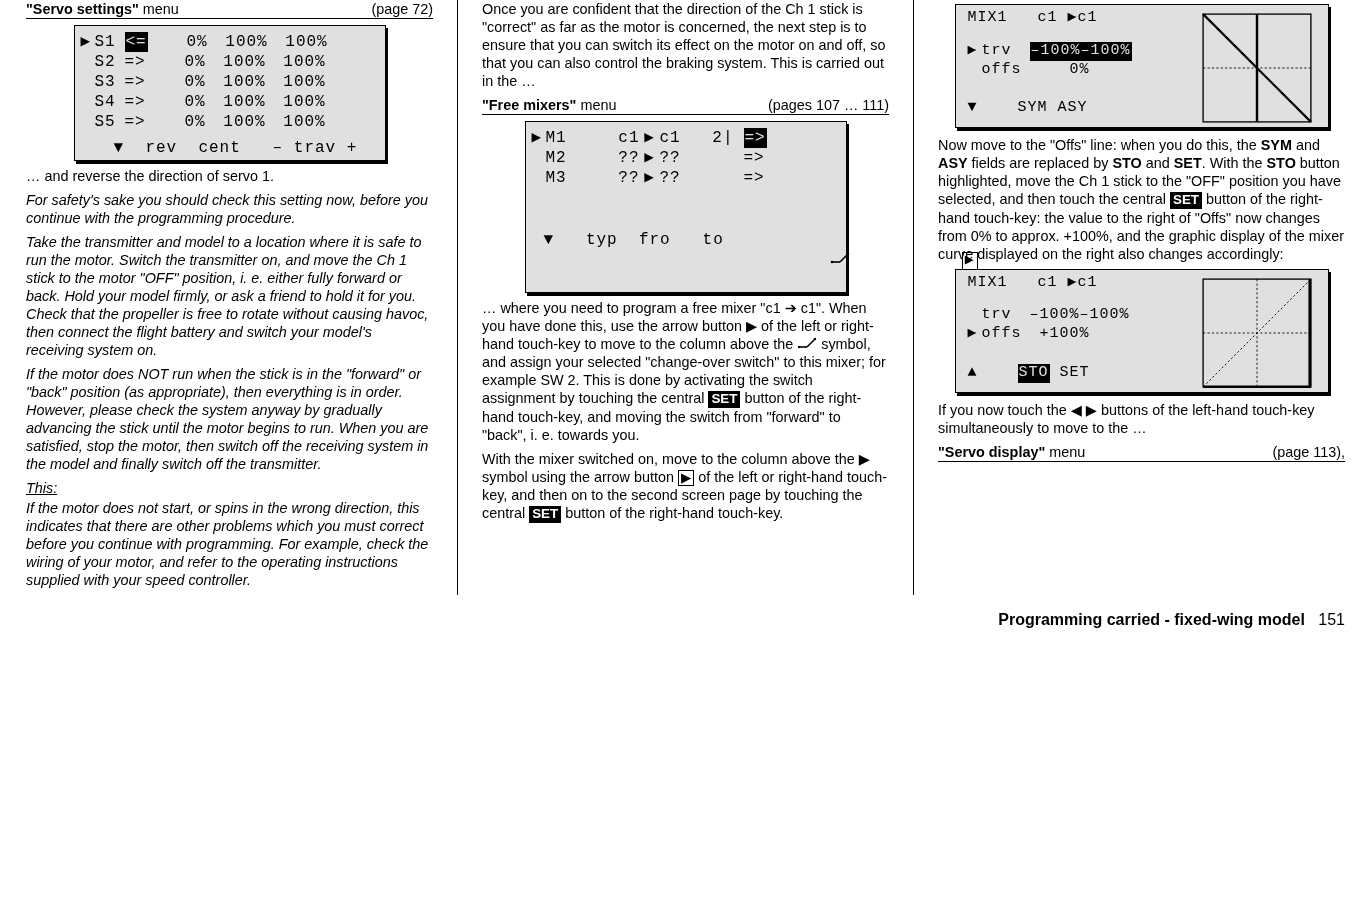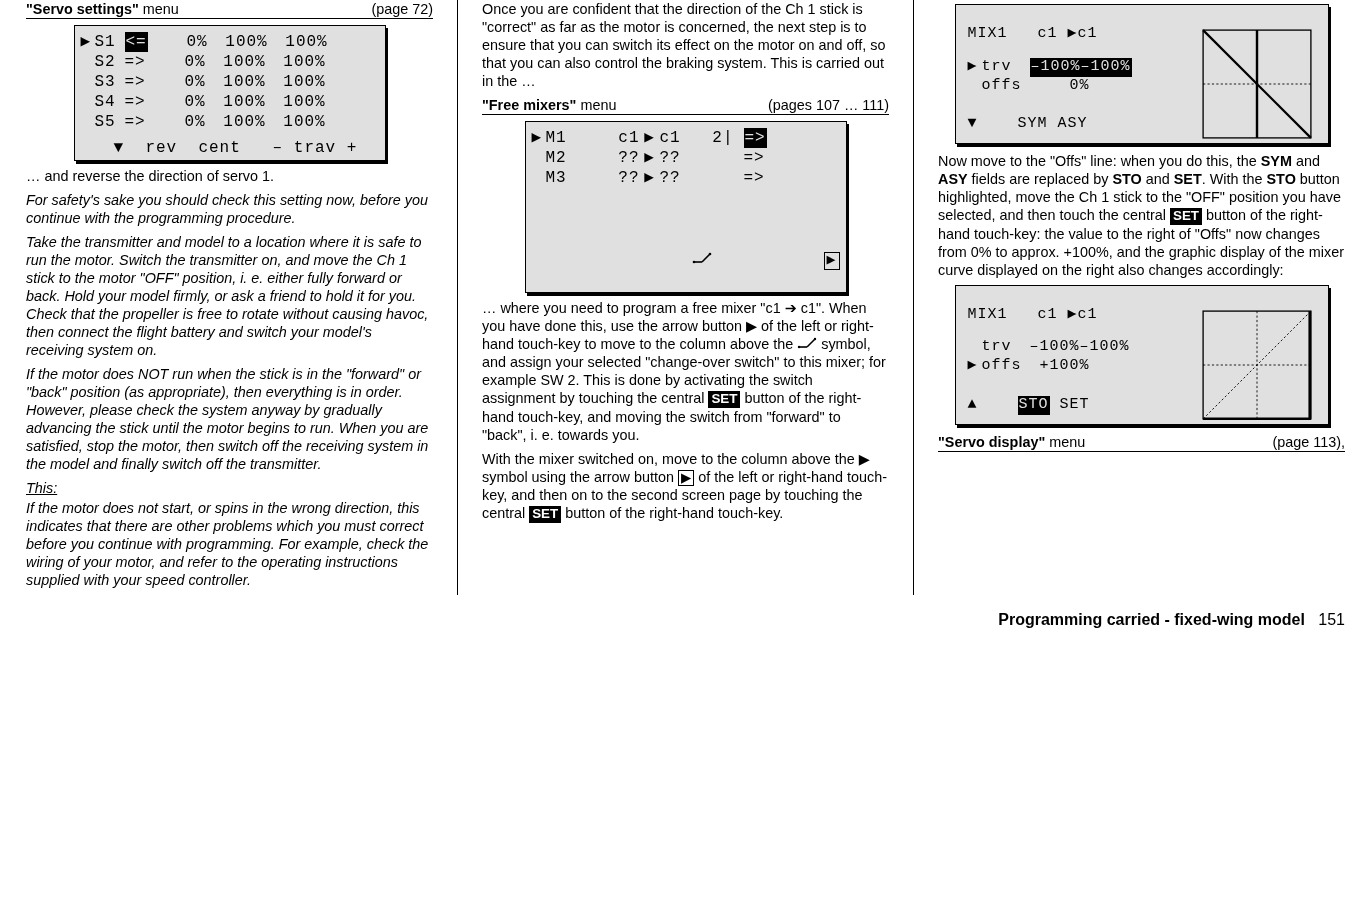--- a/index.html
+++ b/index.html
@@ -80,21 +80,21 @@
   .footer .ftitle { font-weight: bold; }
   .mixlcd {
     width: 360px;
     margin: 4px auto 8px auto;
     background: #e0e0e0;
     border: 1.5px solid #000;
     box-shadow: 2px 3px 0 #000;
     font-family: "Courier New", monospace;
     letter-spacing: 1px;
     font-size: 15px;
-    padding: 20px 6px 4px 6px;
+    padding: 4px 6px 4px 6px;
     display: flex;
     gap: 6px;
   }
   .mixlcd .left {
     flex: 1;
   }
   .mixlcd .graph {
     width: 130px;
     height: 110px;
     position: relative;
@@ -222,20 +222,21 @@
             <span class="lcd-cell" style="width:60px;text-align:right">??</span>
             <span class="lcd-cell" style="width:20px;text-align:center">▶</span>
             <span class="lcd-cell" style="width:40px">??</span>
             <span class="lcd-cell" style="width:34px;text-align:right">  </span>
             <span class="lcd-cell" style="width:10px"></span>
             <span class="lcd-cell">=&gt;</span>
           </div>
         </div>
       <div style="height:36px"></div>
       <div class="lcd-row lcd-footer-row">
+        <span class="lcd-cell">▼   typ  fro   to</span>
         <span class="lcd-cell" style="margin-left:auto;padding-right:6px">
           <svg width="20" height="14" viewBox="0 0 20 14">
               <line x1="2" y1="12" x2="10" y2="12" stroke="#000" stroke-width="1.6"></line>
               <line x1="10" y1="12" x2="18" y2="4" stroke="#000" stroke-width="1.6"></line>
               <circle cx="2" cy="12" r="1.3" fill="#000"></circle>
               <circle cx="18" cy="4" r="1.3" fill="#000"></circle>
             </svg>
         </span>
         <span class="lcd-cell">
           <span class="arrowbox">▶</span>
@@ -334,20 +335,21 @@
           <rect x="1" y="1" width="98" height="98" fill="none" stroke="#000" stroke-width="1.2"></rect>
           <line x1="50" y1="1" x2="50" y2="99" stroke="#000" stroke-width="0.8" stroke-dasharray="2 2"></line>
           <line x1="1" y1="50" x2="99" y2="50" stroke="#000" stroke-width="0.8" stroke-dasharray="2 2"></line>
           <line x1="1" y1="99" x2="99" y2="1" stroke="#000" stroke-width="0.8" stroke-dasharray="2 2"></line>
           <line x1="1" y1="99" x2="99" y2="99" stroke="#000" stroke-width="2.5"></line>
           <line x1="98" y1="1" x2="98" y2="99" stroke="#000" stroke-width="2.5"></line>
         </svg>
       </div>
     </div>
 
+    <p class="para">If you now touch the ◀ ▶ buttons of the left-hand touch-key simultaneously to move to the …</p>
 
     <div class="menu-header">
       <span class="title">
         <b>"Servo display"</b><span> menu</span>
       </span>
       <span>(page 113),</span>
     </div>
 
   </div>
 

